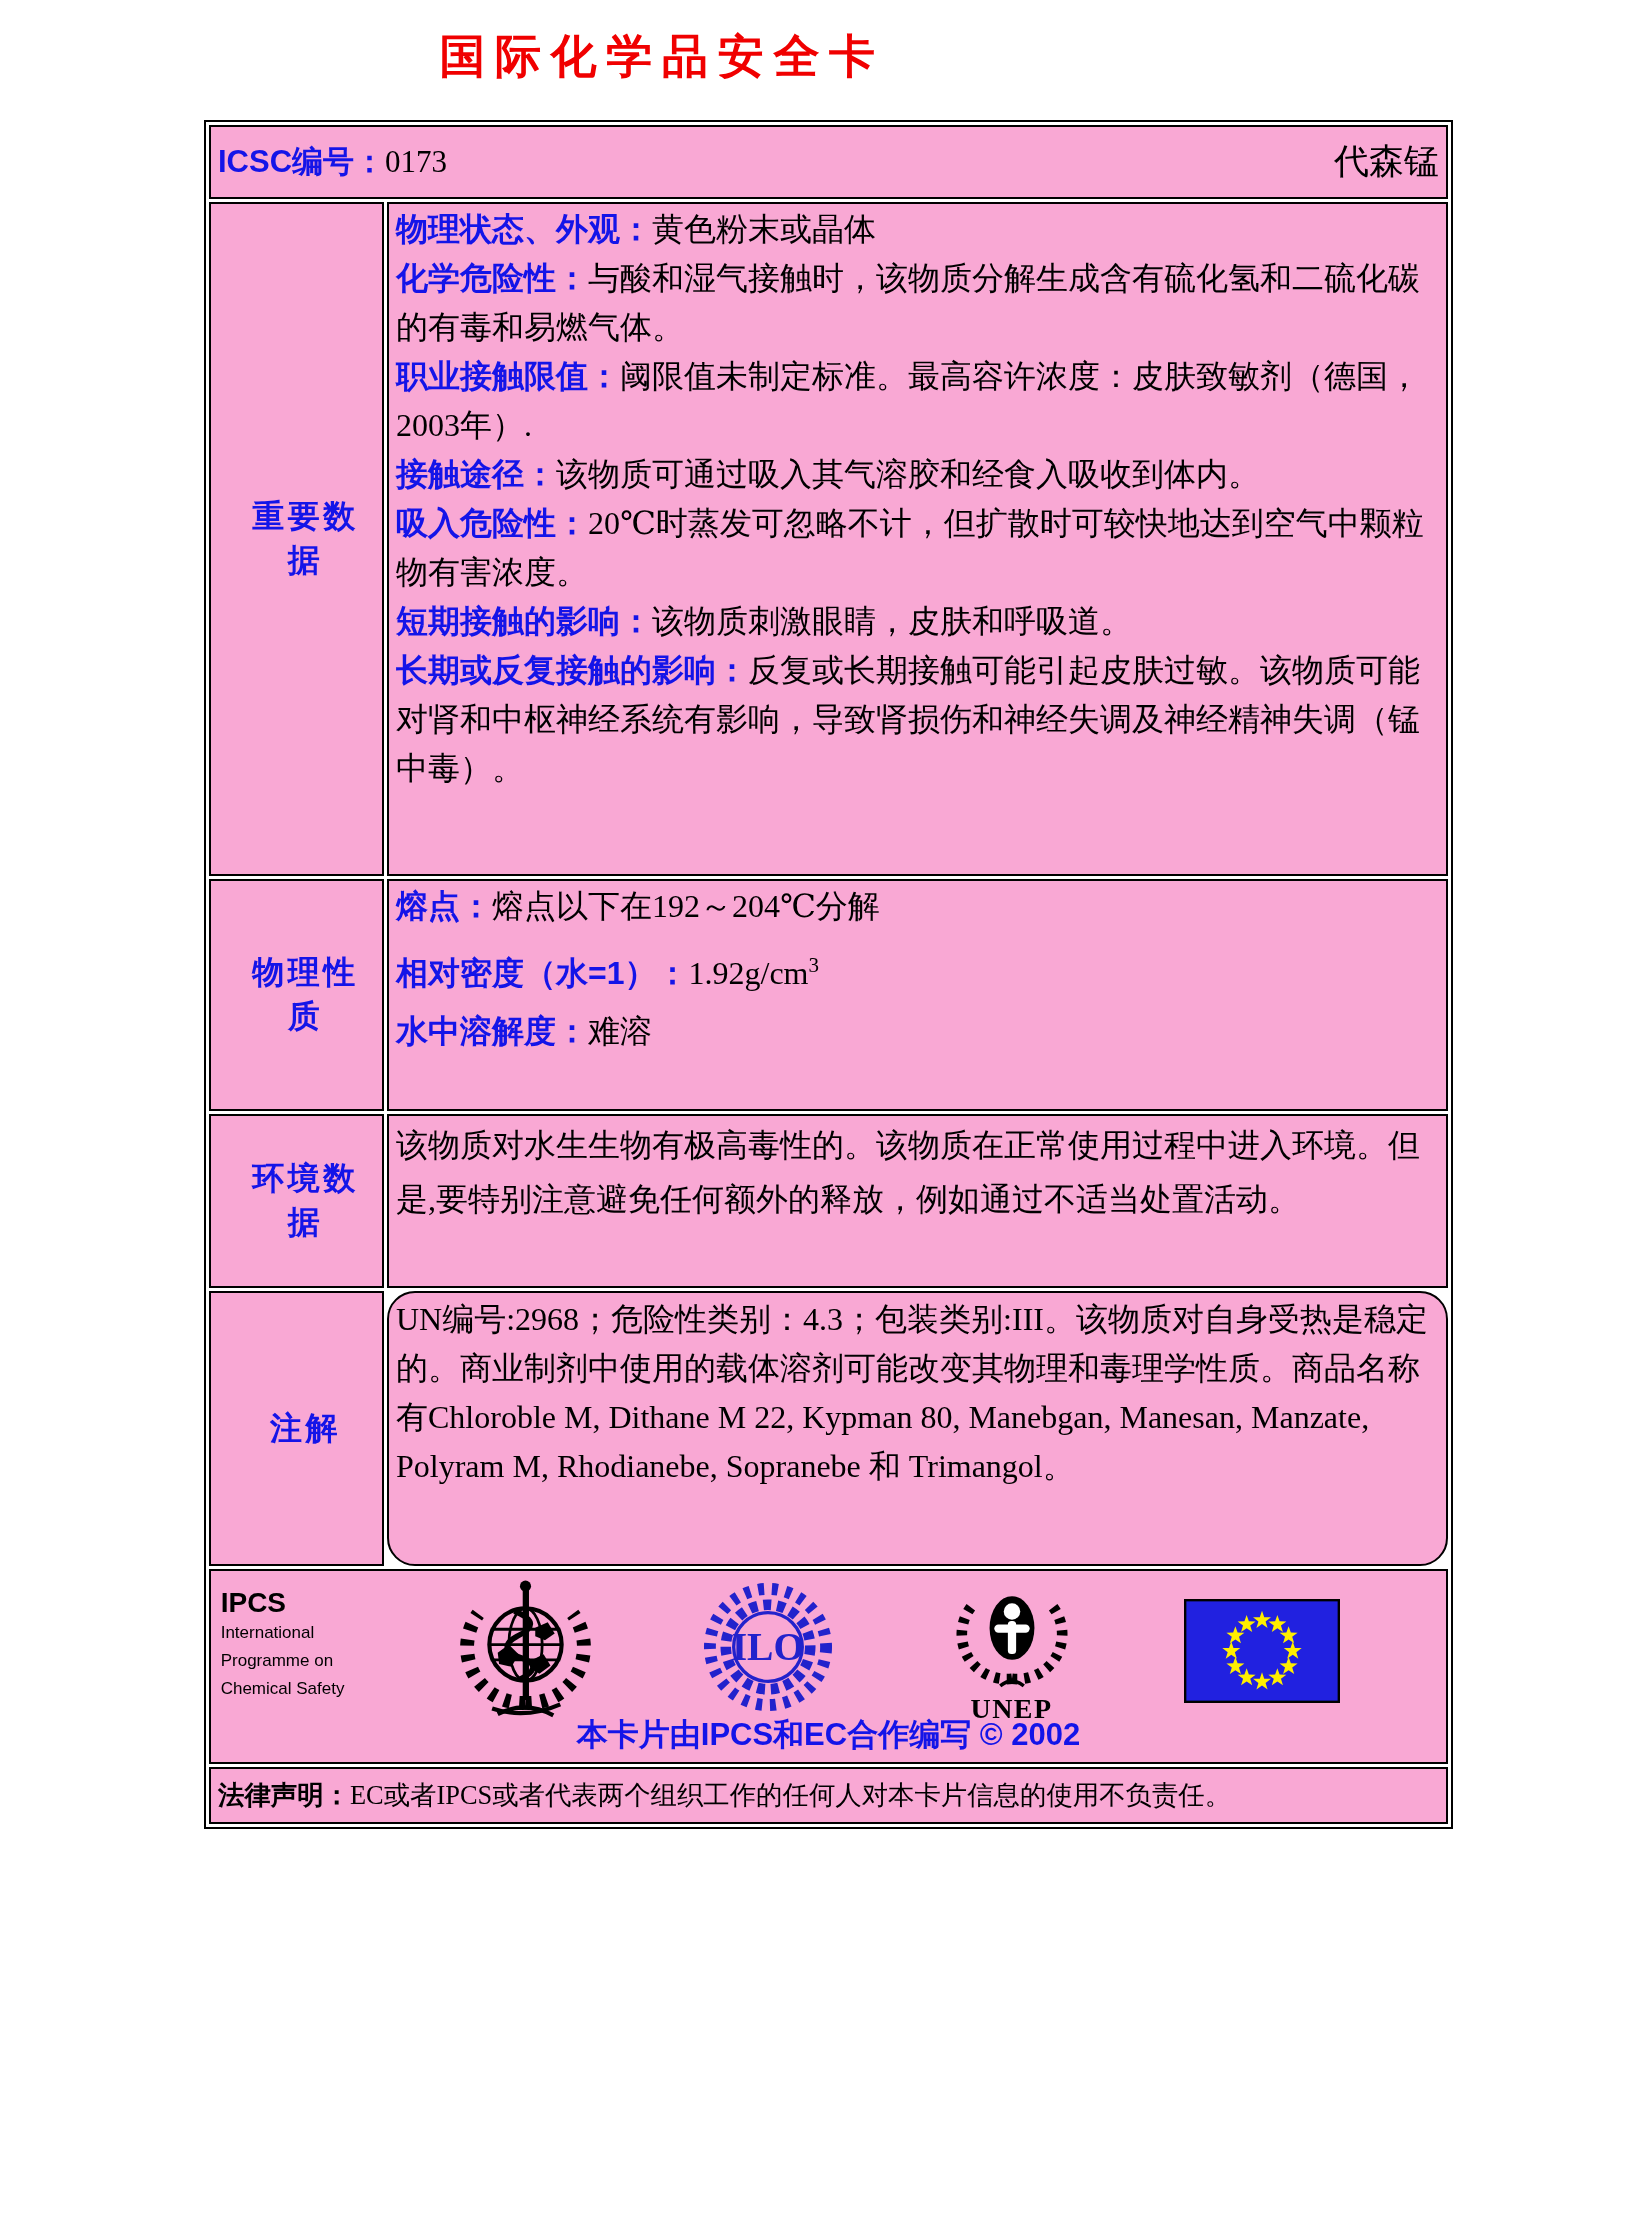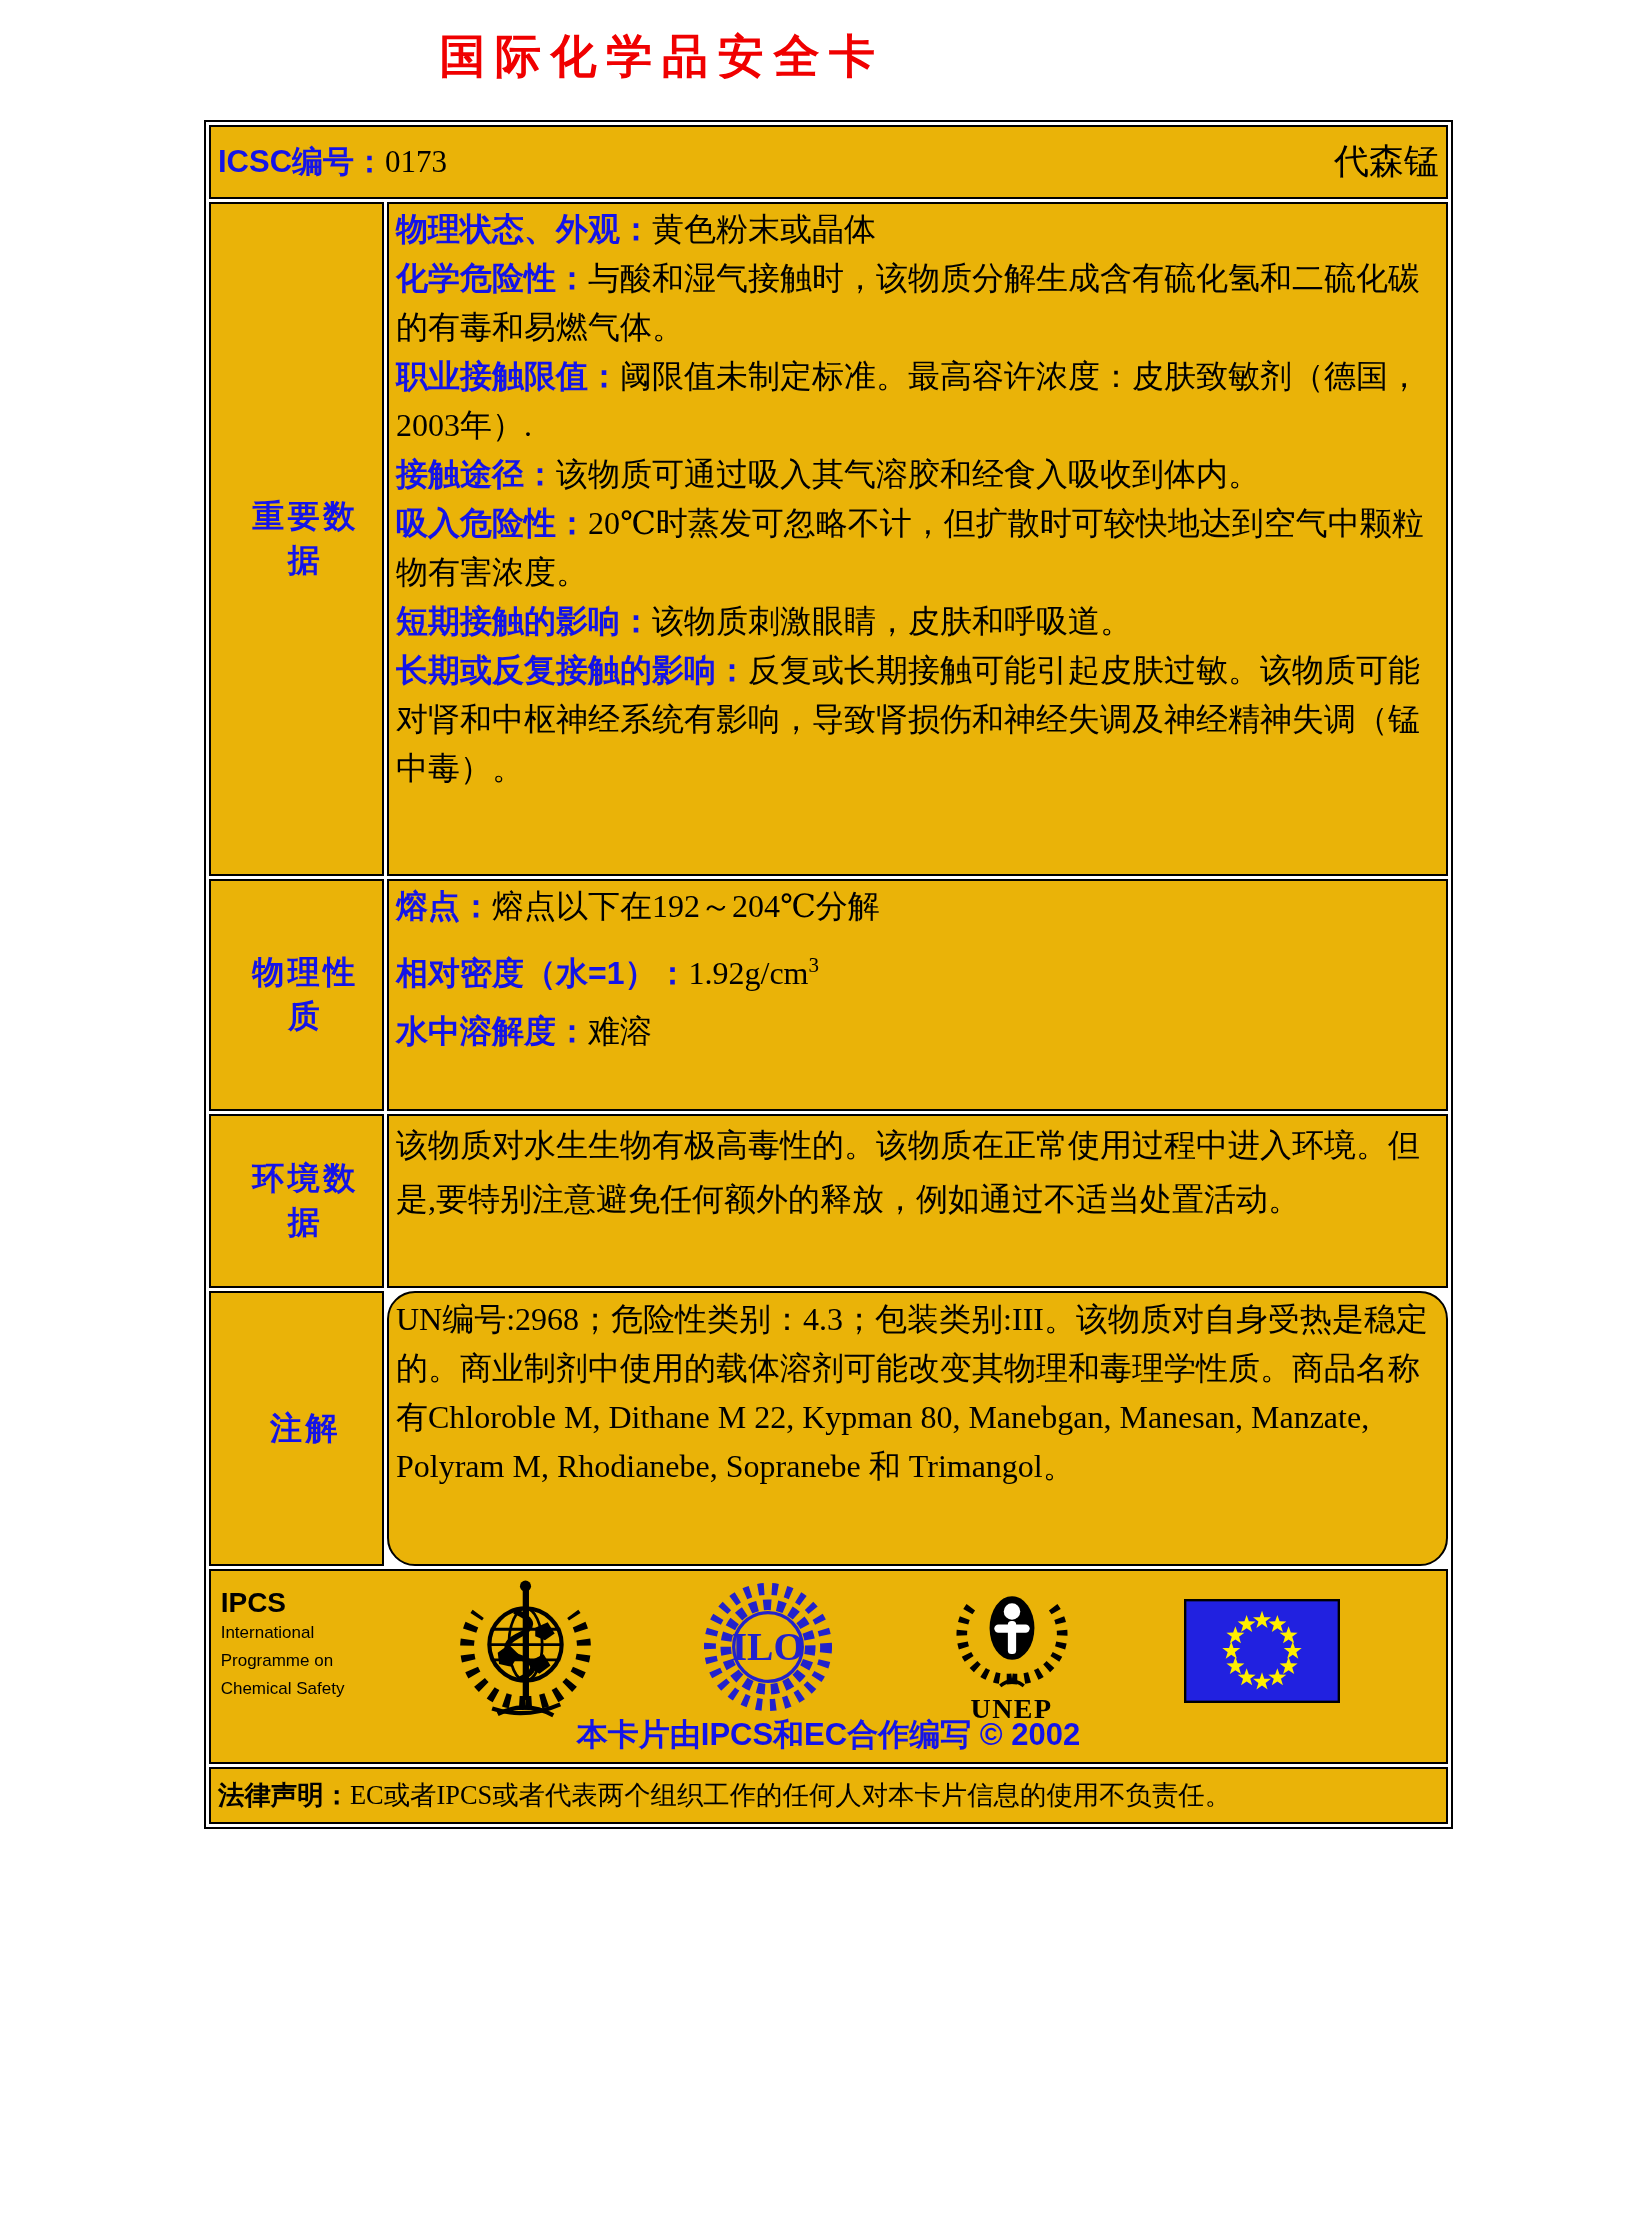--- a/index.html
+++ b/index.html
@@ -11,21 +11,21 @@
     position:absolute;top:26.4px;left:0;width:1324px;text-align:center;
     font-size:46px;font-weight:900;color:#f00000;letter-spacing:9.7px;
     font-family:"DejaVu Serif","Liberation Serif",serif;
   }
   table.card{
     position:absolute;left:204px;top:120px;width:1249px;
     border:2.8px solid #000;border-collapse:separate;border-spacing:3.5px;
     table-layout:fixed;background:#fff;
   }
   col.c1{width:175px;}
-  td{border:2.8px solid #000;background:#eab308;vertical-align:top;padding:1.4px 7px;}
+  td{border:2.8px solid #000;background:#f9a8d4;vertical-align:top;padding:1.4px 7px;}
   td.hdr{height:67px;vertical-align:middle;}
   .hdr-flex{display:flex;justify-content:space-between;align-items:center;}
   .blue-label{
     color:#1414e8;font-weight:bold;
     font-family:"Liberation Sans","DejaVu Sans",sans-serif;
   }
   .hdr-left{font-size:31px;}
   .hdr-left .num{color:#000;font-weight:normal;font-family:"Liberation Serif",serif;}
   .hdr-right{font-size:35px;color:#000;}
   td.sec-label{

